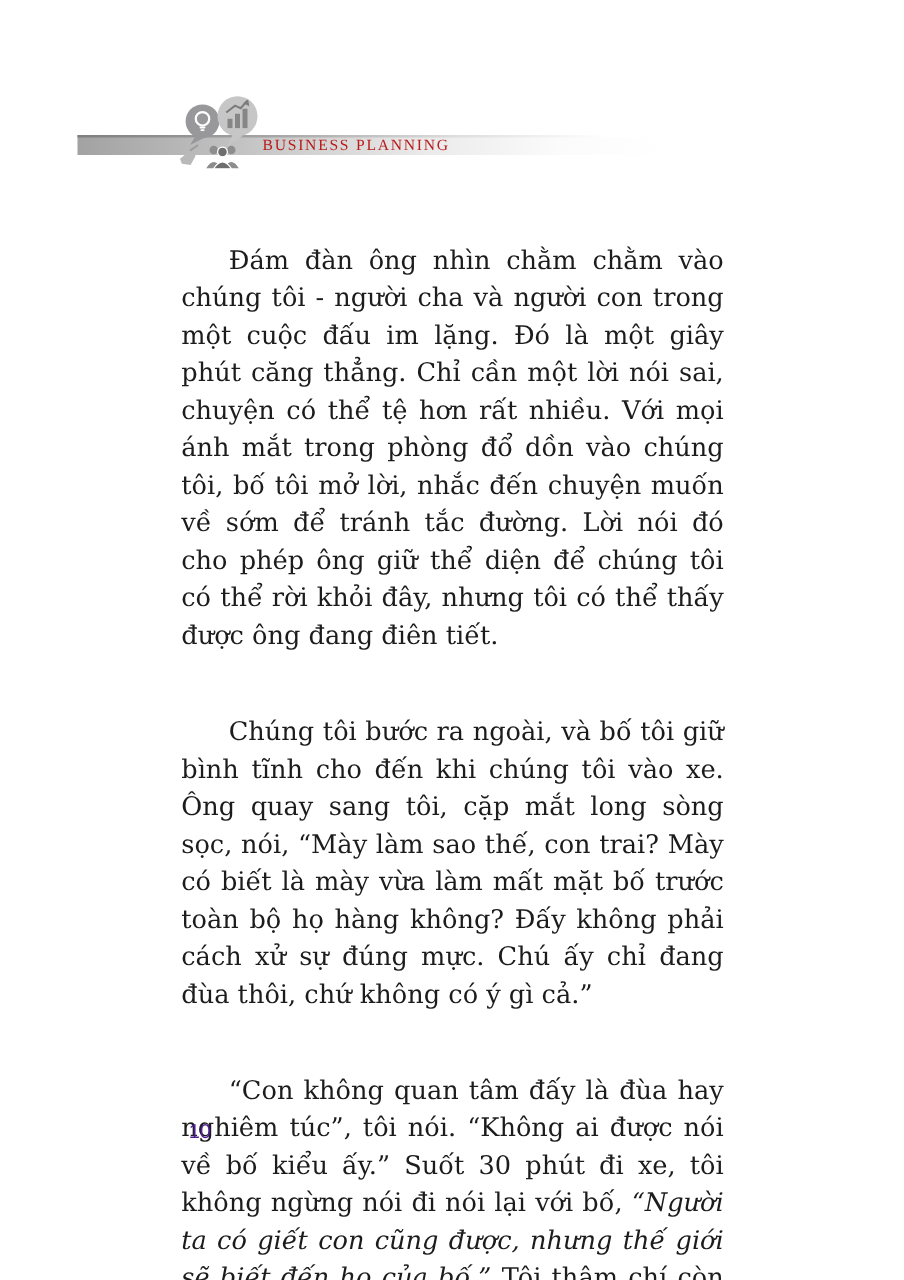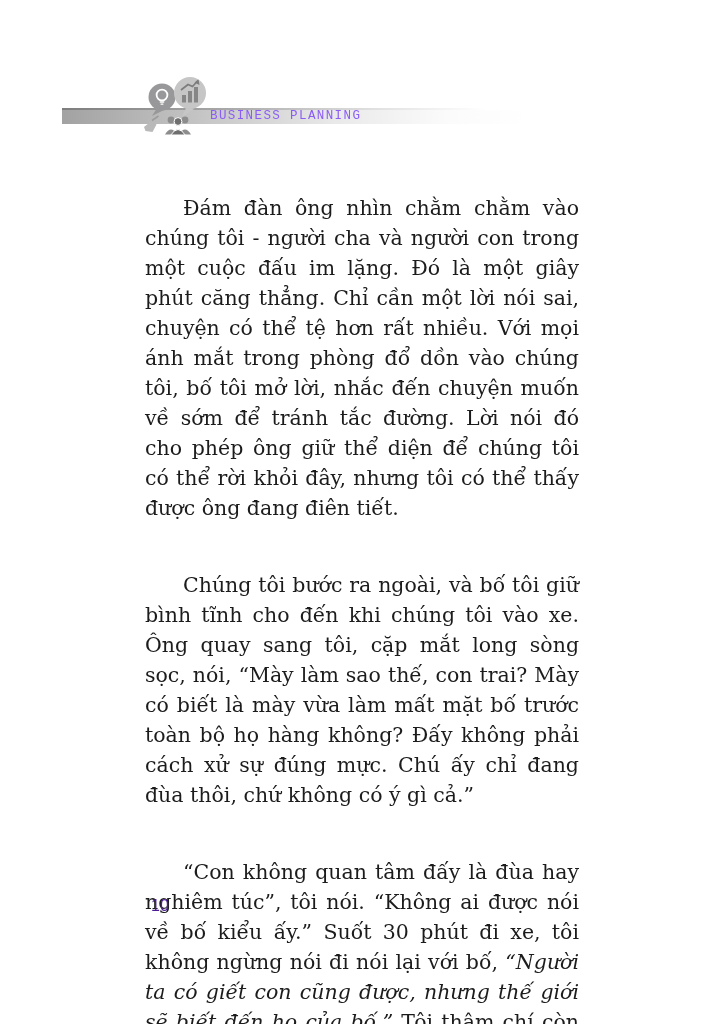--- a/index.html
+++ b/index.html
@@ -26,24 +26,24 @@
     position: absolute;
     left: 0; top: 0;
     width: 100%;
     height: 2px;
     background: linear-gradient(to right, #7e7e7e 0%, #a8a8a8 35%, #dedede 65%, #ffffff 90%);
   }
   .header-label {
     position: absolute;
     left: 210px;
     top: 109px;
-    font-family: Liberation Mono, monospace;
+    font-family: Liberation Serif, serif;
     font-size: 12.5px;
     letter-spacing: 1.4px;
-    color: #8b5cf6;
+    color: #b91c1c;
     white-space: nowrap;
     text-align: right;
   }
   .header-icon {
     position: absolute;
     left: 138px;
     top: 76px;
   }
   
   .body-text {

